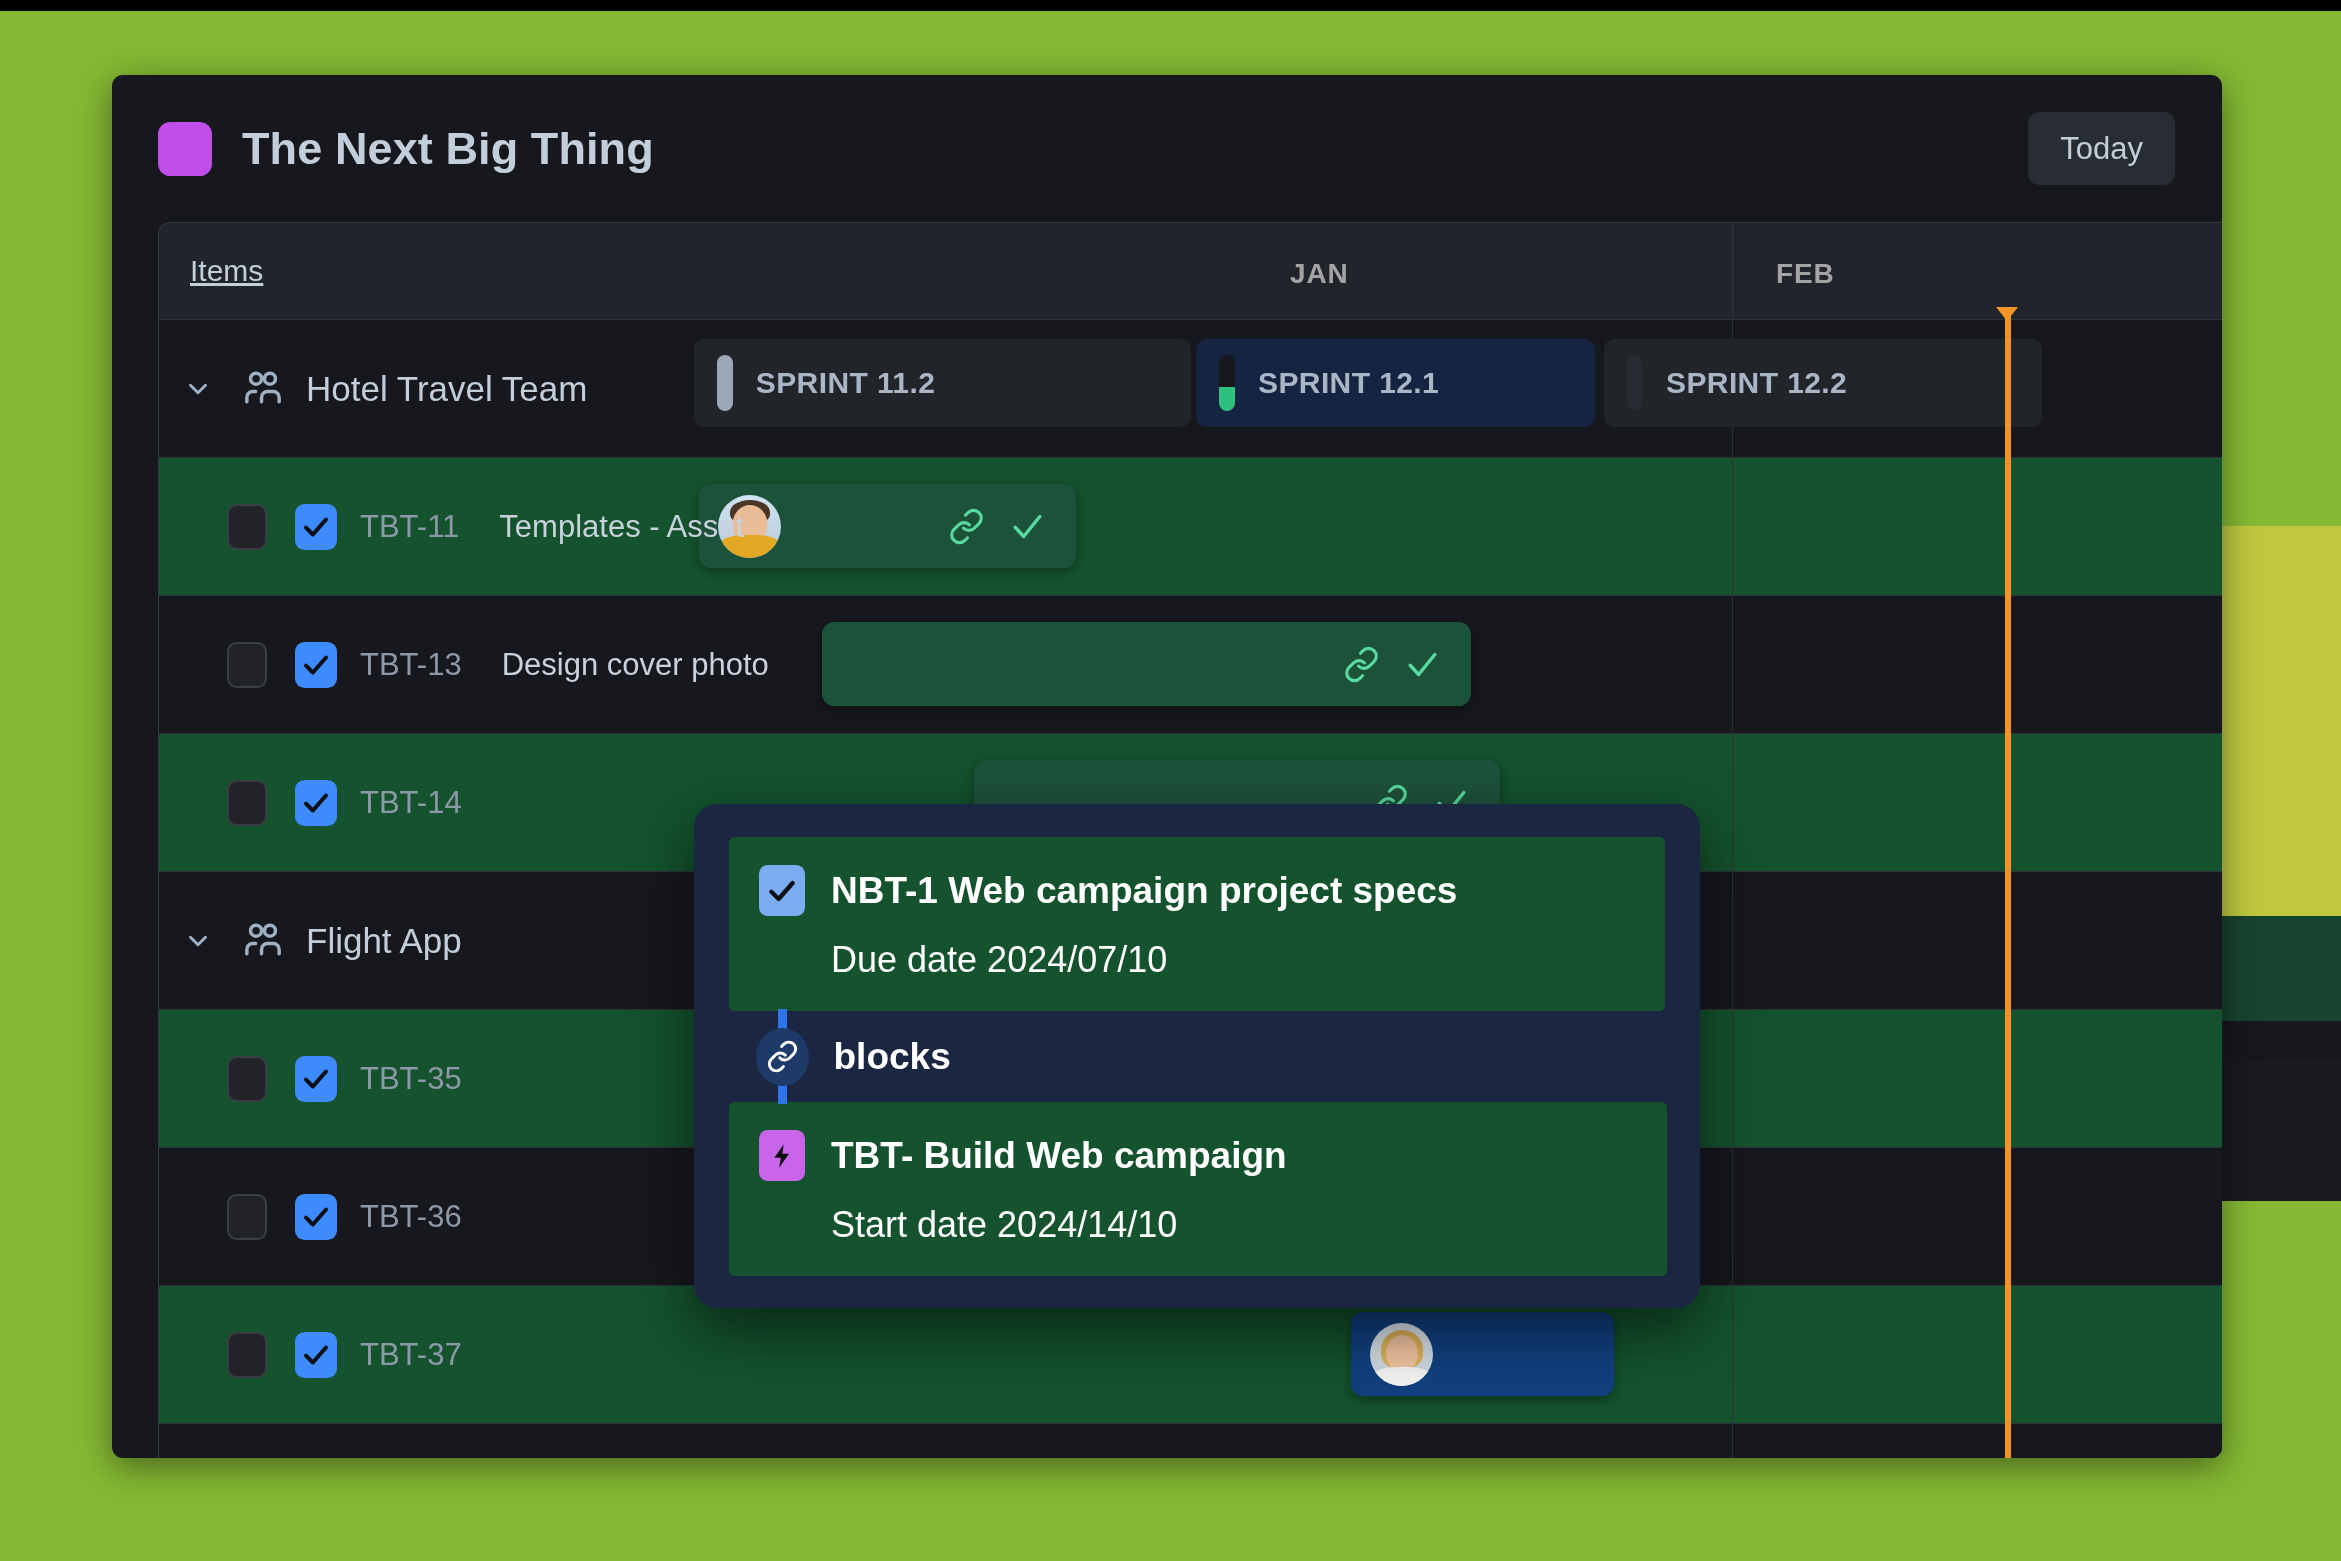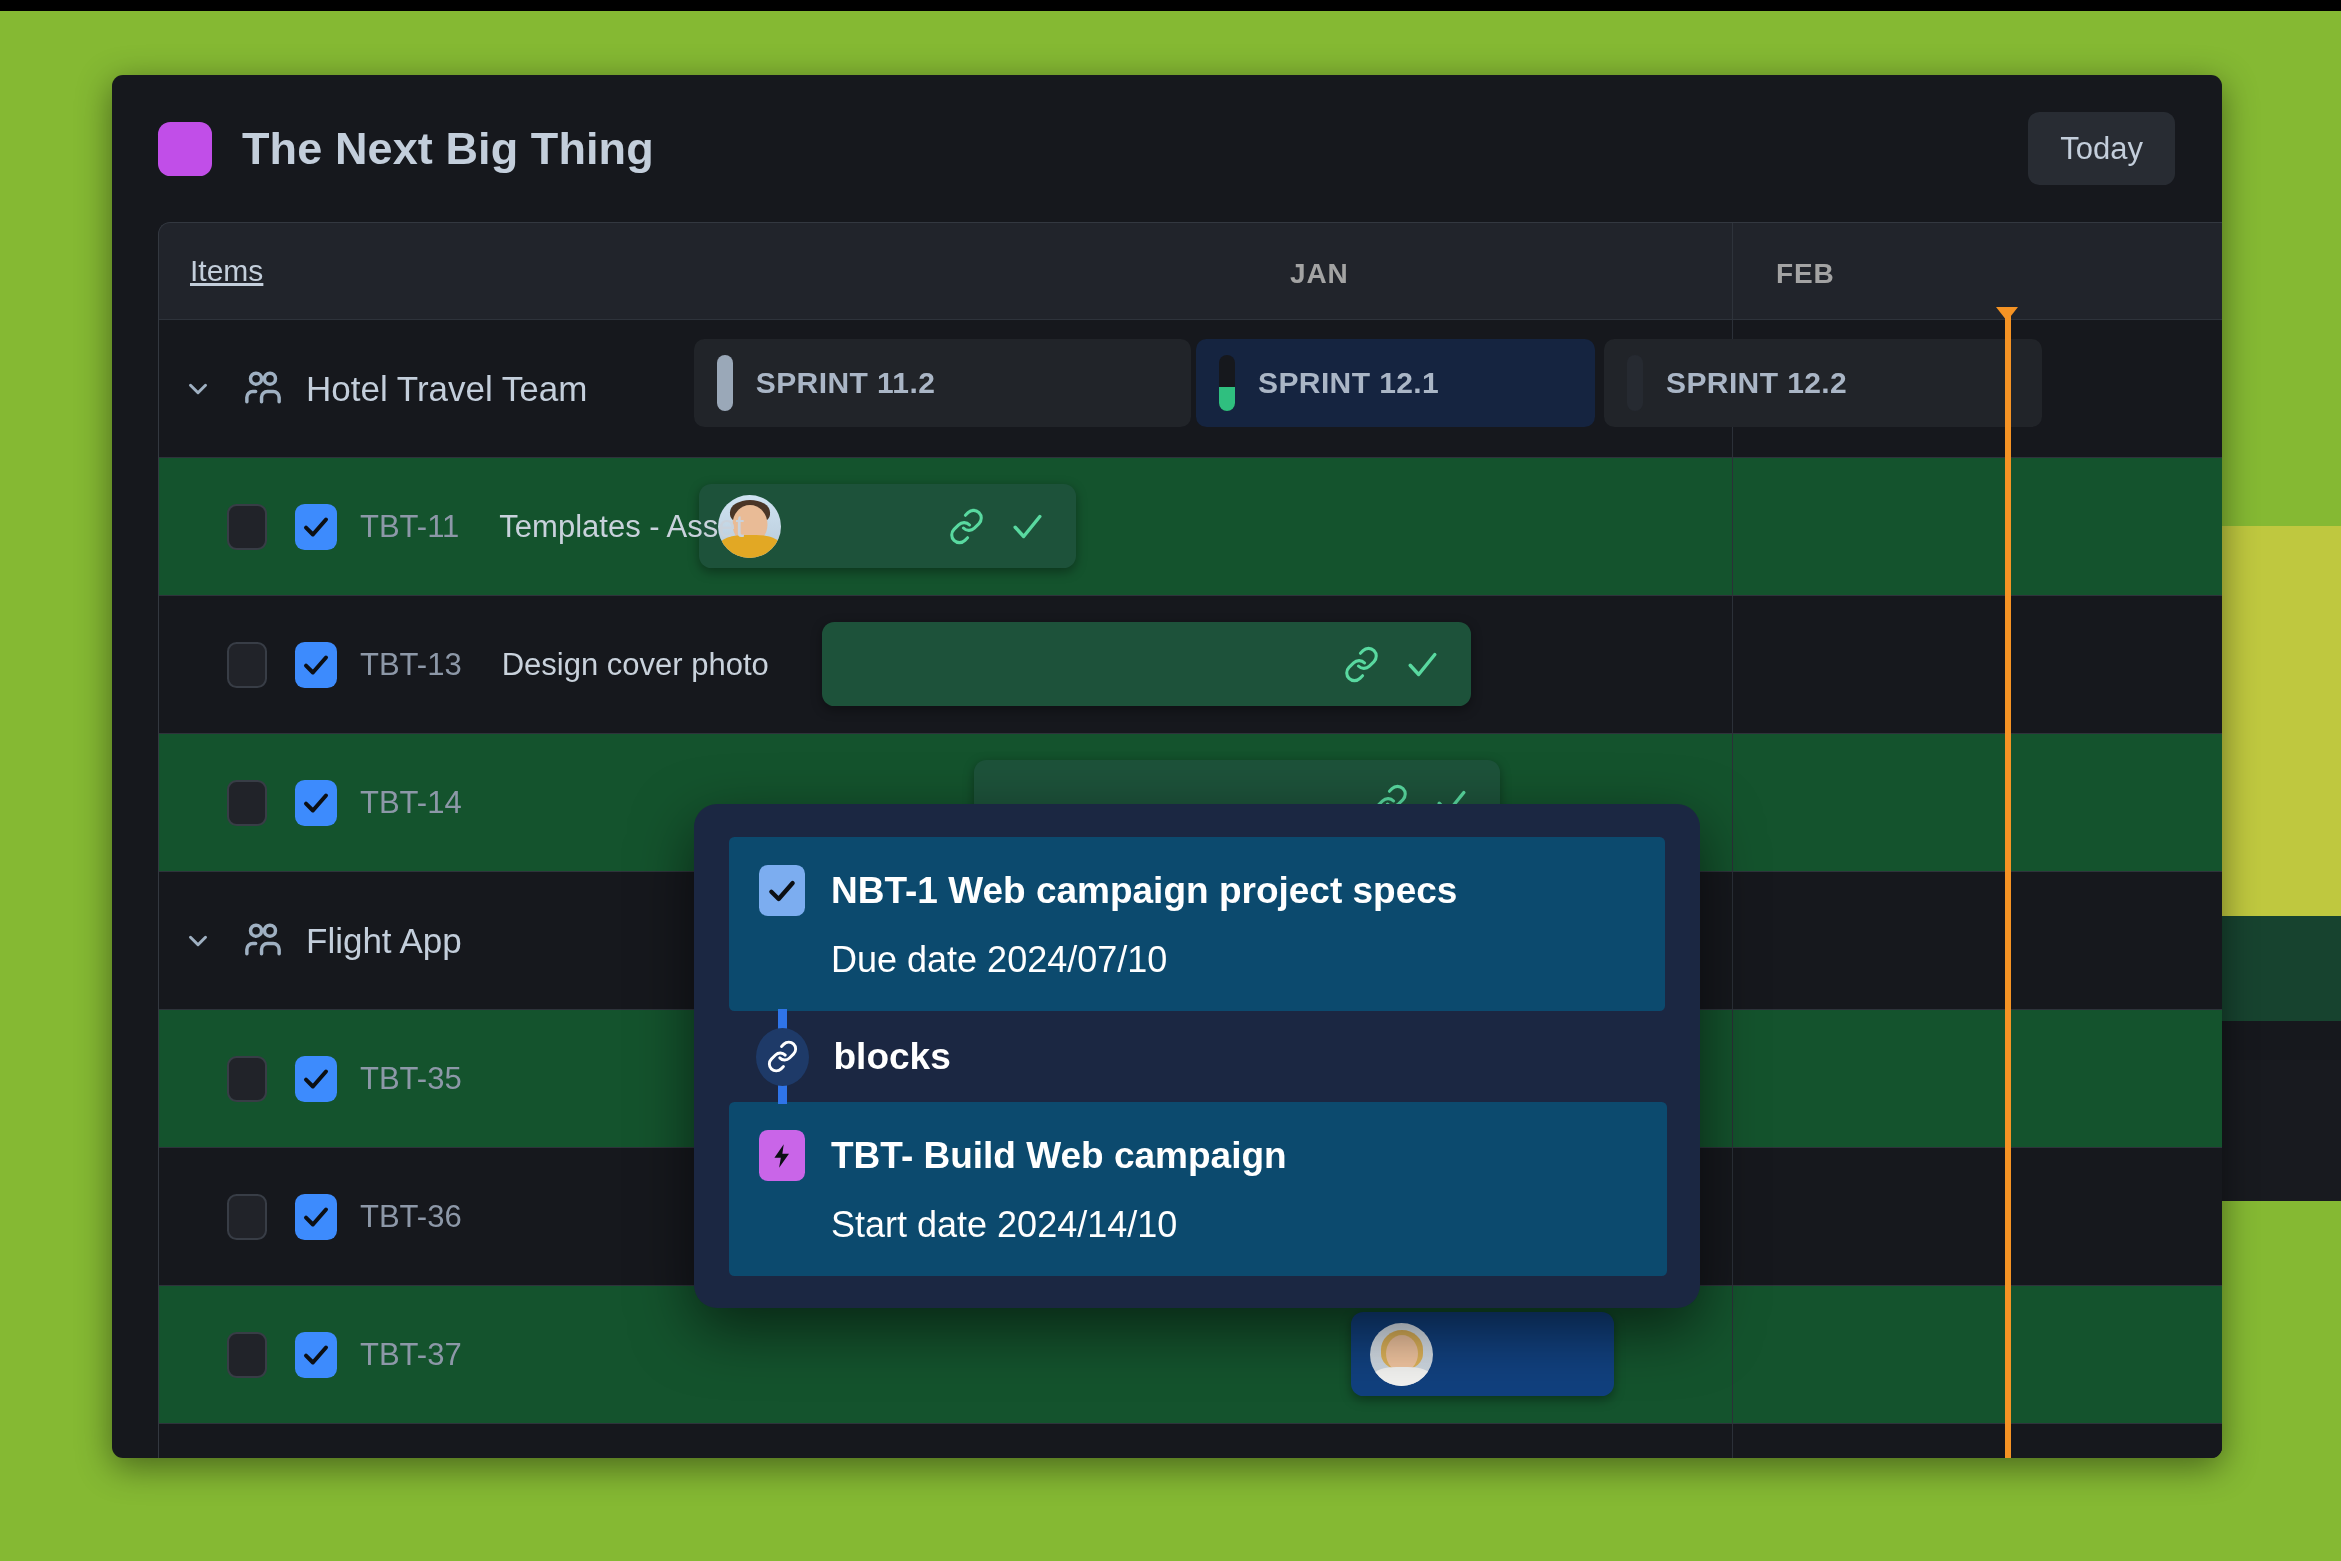--- a/index.html
+++ b/index.html
@@ -129,21 +129,21 @@
   
   #dep-line{ position:absolute; left:0; top:0; width:2110px; height:1383px; pointer-events:none; z-index:5; }
 
   
   #tooltip-popup{
     position:absolute; left:582px; top:729px; width:1006px;
     background:#1b2742; border-radius:23px; z-index:20;
     box-shadow:0 21px 61px rgba(0,0,0,.55);
     padding:33px 35px 32px 35px;
   }
-  .tt-card{ background:#0c4a6e; border-radius:5.3px; padding:28px 32px 30px 30px; }
+  .tt-card{ background:#14532d; border-radius:5.3px; padding:28px 32px 30px 30px; }
   .tt-row1{ display:flex; align-items:center; }
   .tt-check{
     width:46px; height:51px; border-radius:8.8px; background:#7cadf0;
     display:flex; align-items:center; justify-content:center; flex:0 0 auto;
   }
   .tt-check svg{ width:32px; height:32px; }
   .tt-bolt{
     width:46px; height:51px; border-radius:8.8px; background:#c965e8;
     display:flex; align-items:center; justify-content:center; flex:0 0 auto;
   }

